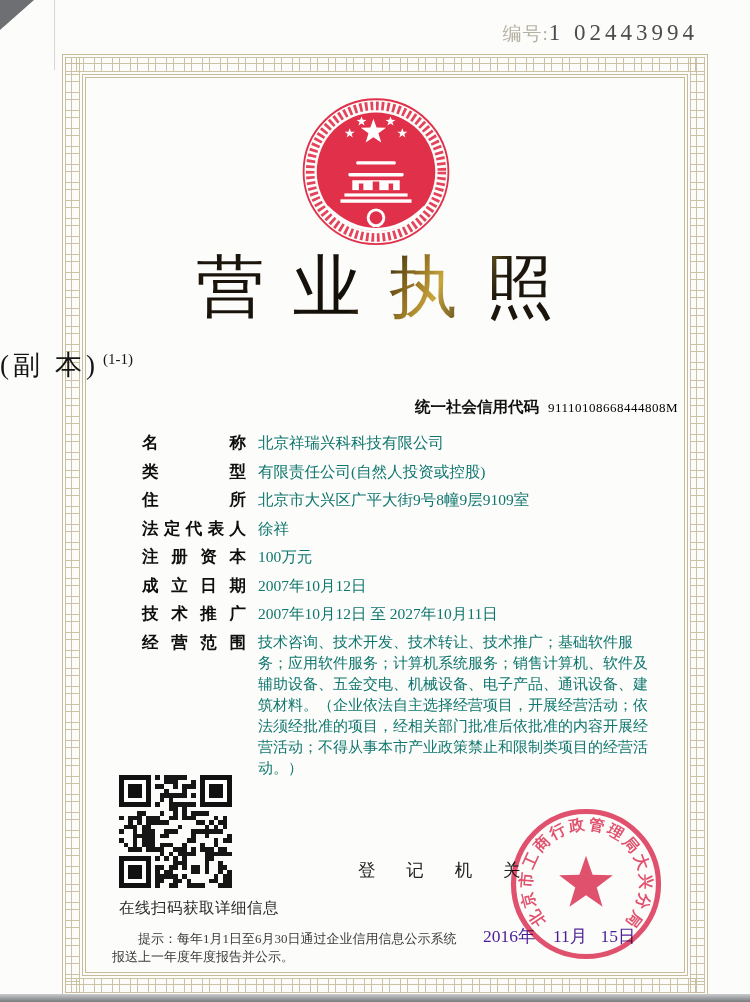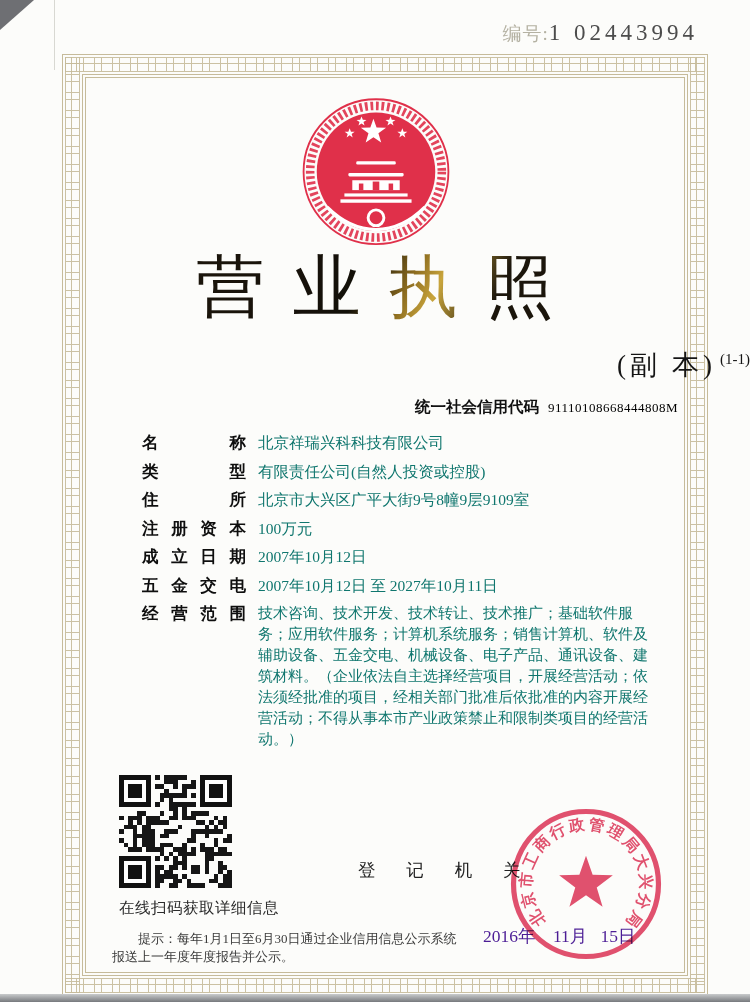--- a/index.html
+++ b/index.html
@@ -44,21 +44,21 @@
   .frame-inner2{position:absolute;inset:22px;border:1px solid var(--border_tan);}
 
   
   .emblem{position:absolute;left:297px;top:94px;}
 
   
   .title{position:absolute;top:250px;left:0;width:750px;text-align:center;
     font-size:68px;font-weight:normal;letter-spacing:.42em;text-indent:.42em;line-height:1.1;
     background:linear-gradient(115deg,#241c0e 0%,#16110a 42%,#121008 48%,#8a6a1e 54%,#c9a53c 58%,#1c160c 66%,#171209 100%);
     -webkit-background-clip:text;background-clip:text;color:transparent;}
-  .subtitle{position:absolute;top:347px;left:0;width:750px;text-align:right;
+  .subtitle{position:absolute;top:347px;left:0;width:750px;text-align:left;
     font-size:27px;color:#141414;letter-spacing:.15em;}
   .subtitle sup{font-size:15px;letter-spacing:0;vertical-align:10px;margin-left:4px;}
 
   
   .credit{position:absolute;top:397px;right:72px;display:flex;align-items:baseline;gap:9px;}
   .credit .lab{font-family:"Liberation Sans",sans-serif;font-weight:bold;font-size:15.5px;color:#111;}
   .credit .val{font-size:13px;color:#000000;letter-spacing:.5px;}
 
   
   .fields{position:absolute;left:142px;top:432px;width:520px;}
@@ -148,29 +148,33 @@
     </div>
     <div class="row">
       <span class="lab">类型</span>
       <span class="val">有限责任公司(自然人投资或控股)</span>
     </div>
     <div class="row">
       <span class="lab">住所</span>
       <span class="val">北京市大兴区广平大街9号8幢9层9109室</span>
     </div>
     <div class="row">
+      <span class="lab">法定代表人</span>
+      <span class="val">徐祥</span>
+    </div>
+    <div class="row">
       <span class="lab">注册资本</span>
       <span class="val">100万元</span>
     </div>
     <div class="row">
       <span class="lab">成立日期</span>
       <span class="val">2007年10月12日</span>
     </div>
     <div class="row">
-      <span class="lab">五金交电</span>
+      <span class="lab">技术推广</span>
       <span class="val">2007年10月12日 至 2027年10月11日</span>
     </div>
     <div class="row scope">
       <span class="lab">经营范围</span>
       <span class="val">技术咨询、技术开发、技术转让、技术推广；基础软件服务；应用软件服务；计算机系统服务；销售计算机、软件及辅助设备、五金交电、机械设备、电子产品、通讯设备、建筑材料。（企业依法自主选择经营项目，开展经营活动；依法须经批准的项目，经相关部门批准后依批准的内容开展经营活动；不得从事本市产业政策禁止和限制类项目的经营活动。）</span>
     </div>
   </div>
 
   <div class="qr-block">
     <div>

